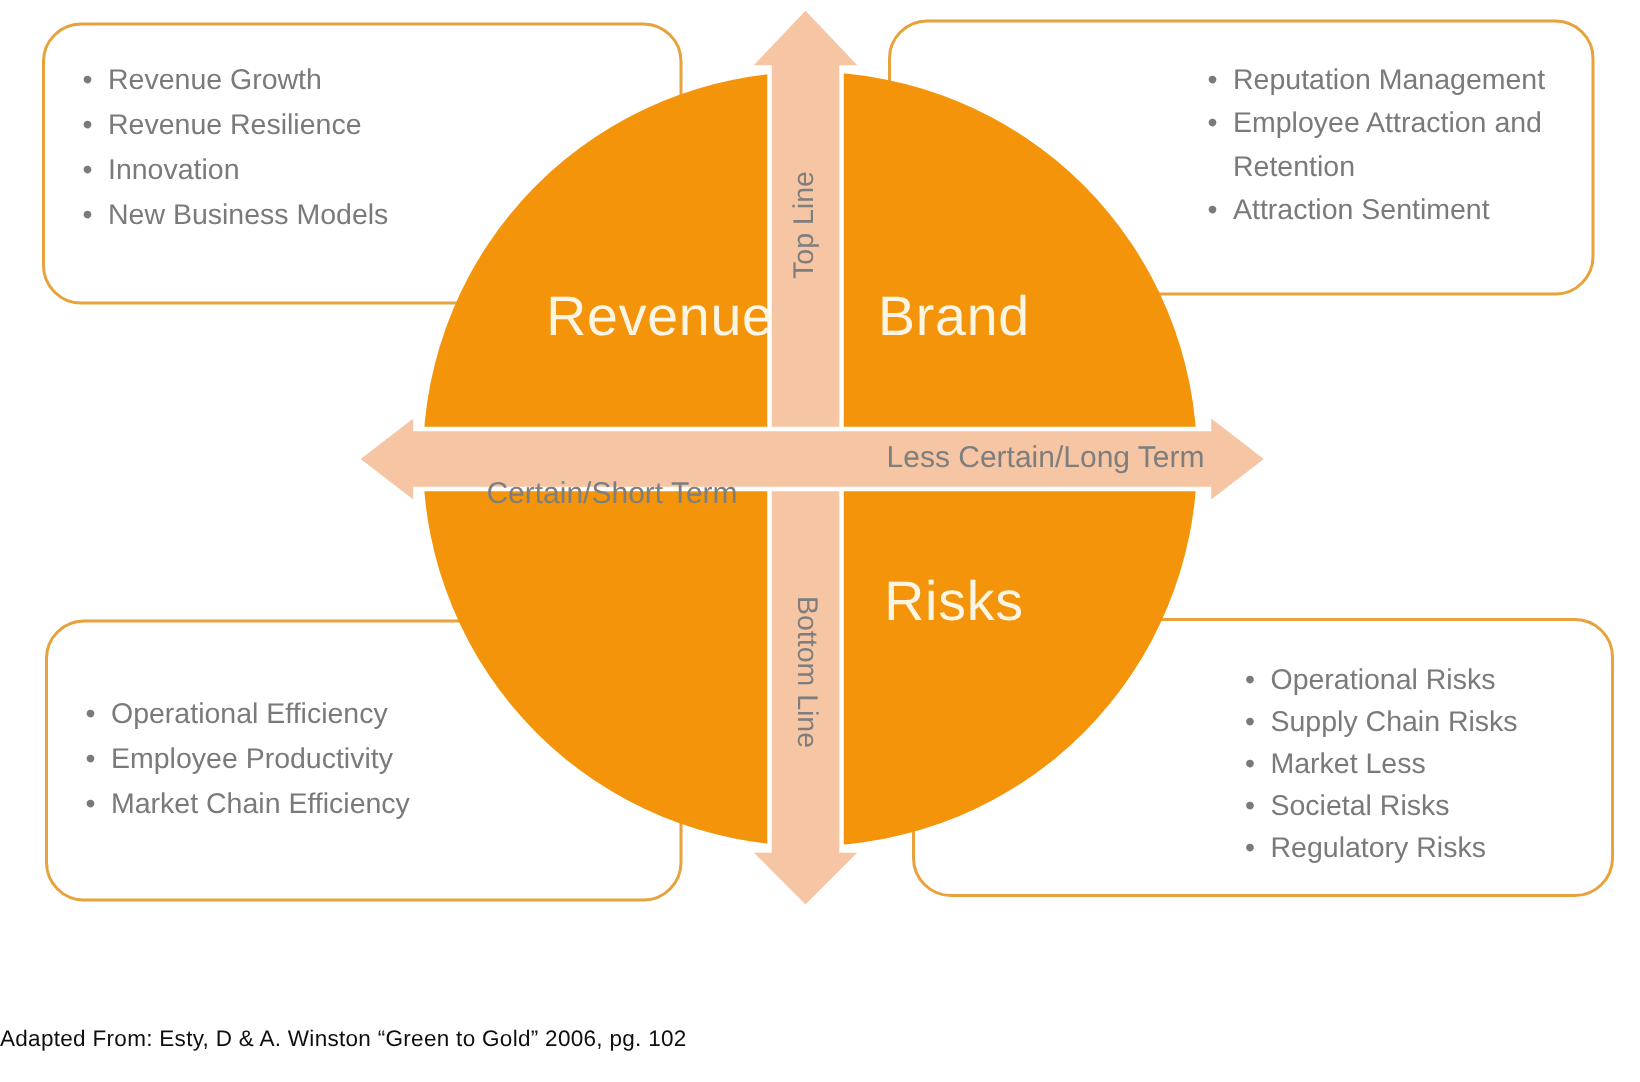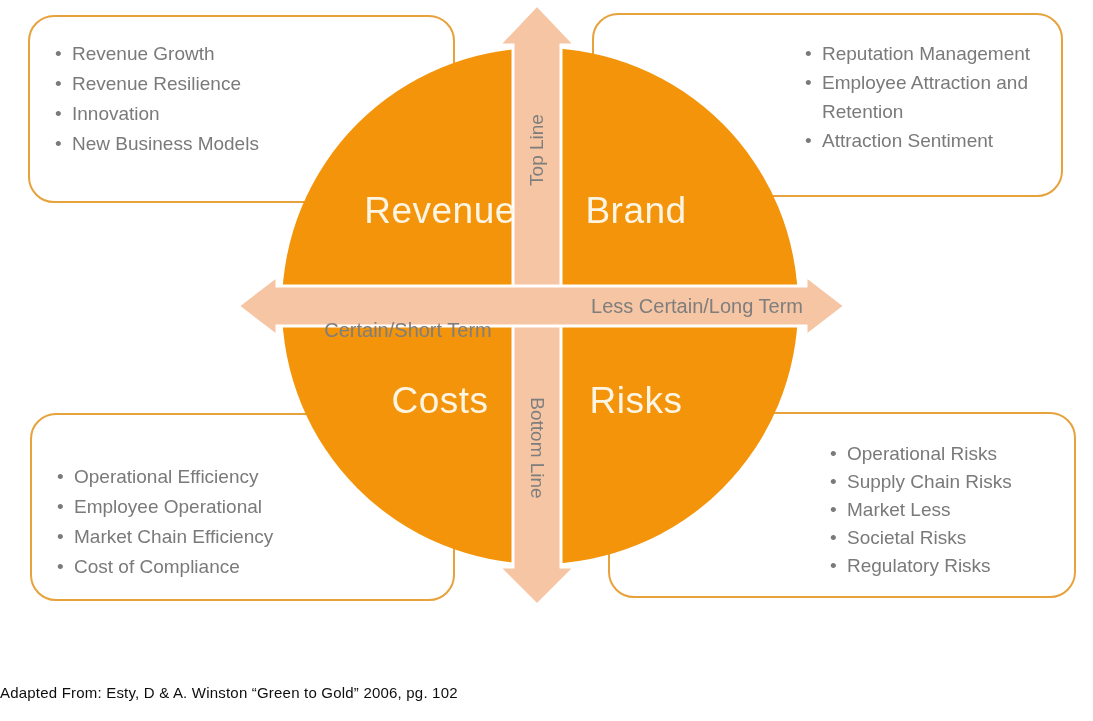--- a/index.html
+++ b/index.html
@@ -78,23 +78,22 @@
     <ul class="bullets">
       <li>Reputation Management</li>
       <li>Employee Attraction and Retention</li>
       <li>Attraction Sentiment</li>
     </ul>
   </div>
 
   <div class="callout box-bl">
     <ul class="bullets">
       <li>Operational Efficiency</li>
-      <li>Employee Operational</li>
+      <li>Employee Productivity</li>
       <li>Market Chain Efficiency</li>
-      <li>Cost of Compliance</li>
     </ul>
   </div>
 
   <div class="callout box-br">
     <ul class="bullets">
       <li>Operational Risks</li>
       <li>Supply Chain Risks</li>
       <li>Market Less</li>
       <li>Societal Risks</li>
       <li>Regulatory Risks</li>
@@ -103,21 +102,20 @@
 
   <div class="circle"></div>
 
   <svg class="arrows" width="1093" height="721" viewBox="0 0 1093 721">
     <path class="arrow-path" d="M537,5 L575,45 L561,45 L561,567 L575,567 L537,605 L499,567 L513,567 L513,45 L499,45 Z"></path>
     <path class="arrow-path" d="M238,306 L277,276 L277,286 L806,286 L806,276 L845,306 L806,336 L806,326 L277,326 L277,336 Z"></path>
   </svg>
 
   <div class="label quad-label" style="left:440px;top:211px;">Revenue</div>
   <div class="label quad-label" style="left:636px;top:211px;">Brand</div>
-  <div class="label quad-label" style="left:440px;top:401px;">Costs</div>
   <div class="label quad-label" style="left:636px;top:401px;">Risks</div>
 
   <div class="label axis-vert rot-ccw" style="left:537px;top:150px;">Top Line</div>
   <div class="label axis-vert rot-cw" style="left:537px;top:448px;">Bottom Line</div>
   <div class="label axis-label" style="left:408px;top:306px;margin-top:24px;">Certain/Short Term</div>
   <div class="label axis-label" style="left:697px;top:306px;">Less Certain/Long Term</div>
 
   <div class="caption">Adapted From: Esty, D &amp; A. Winston “Green to Gold” 2006, pg. 102</div>
 
 </div>

